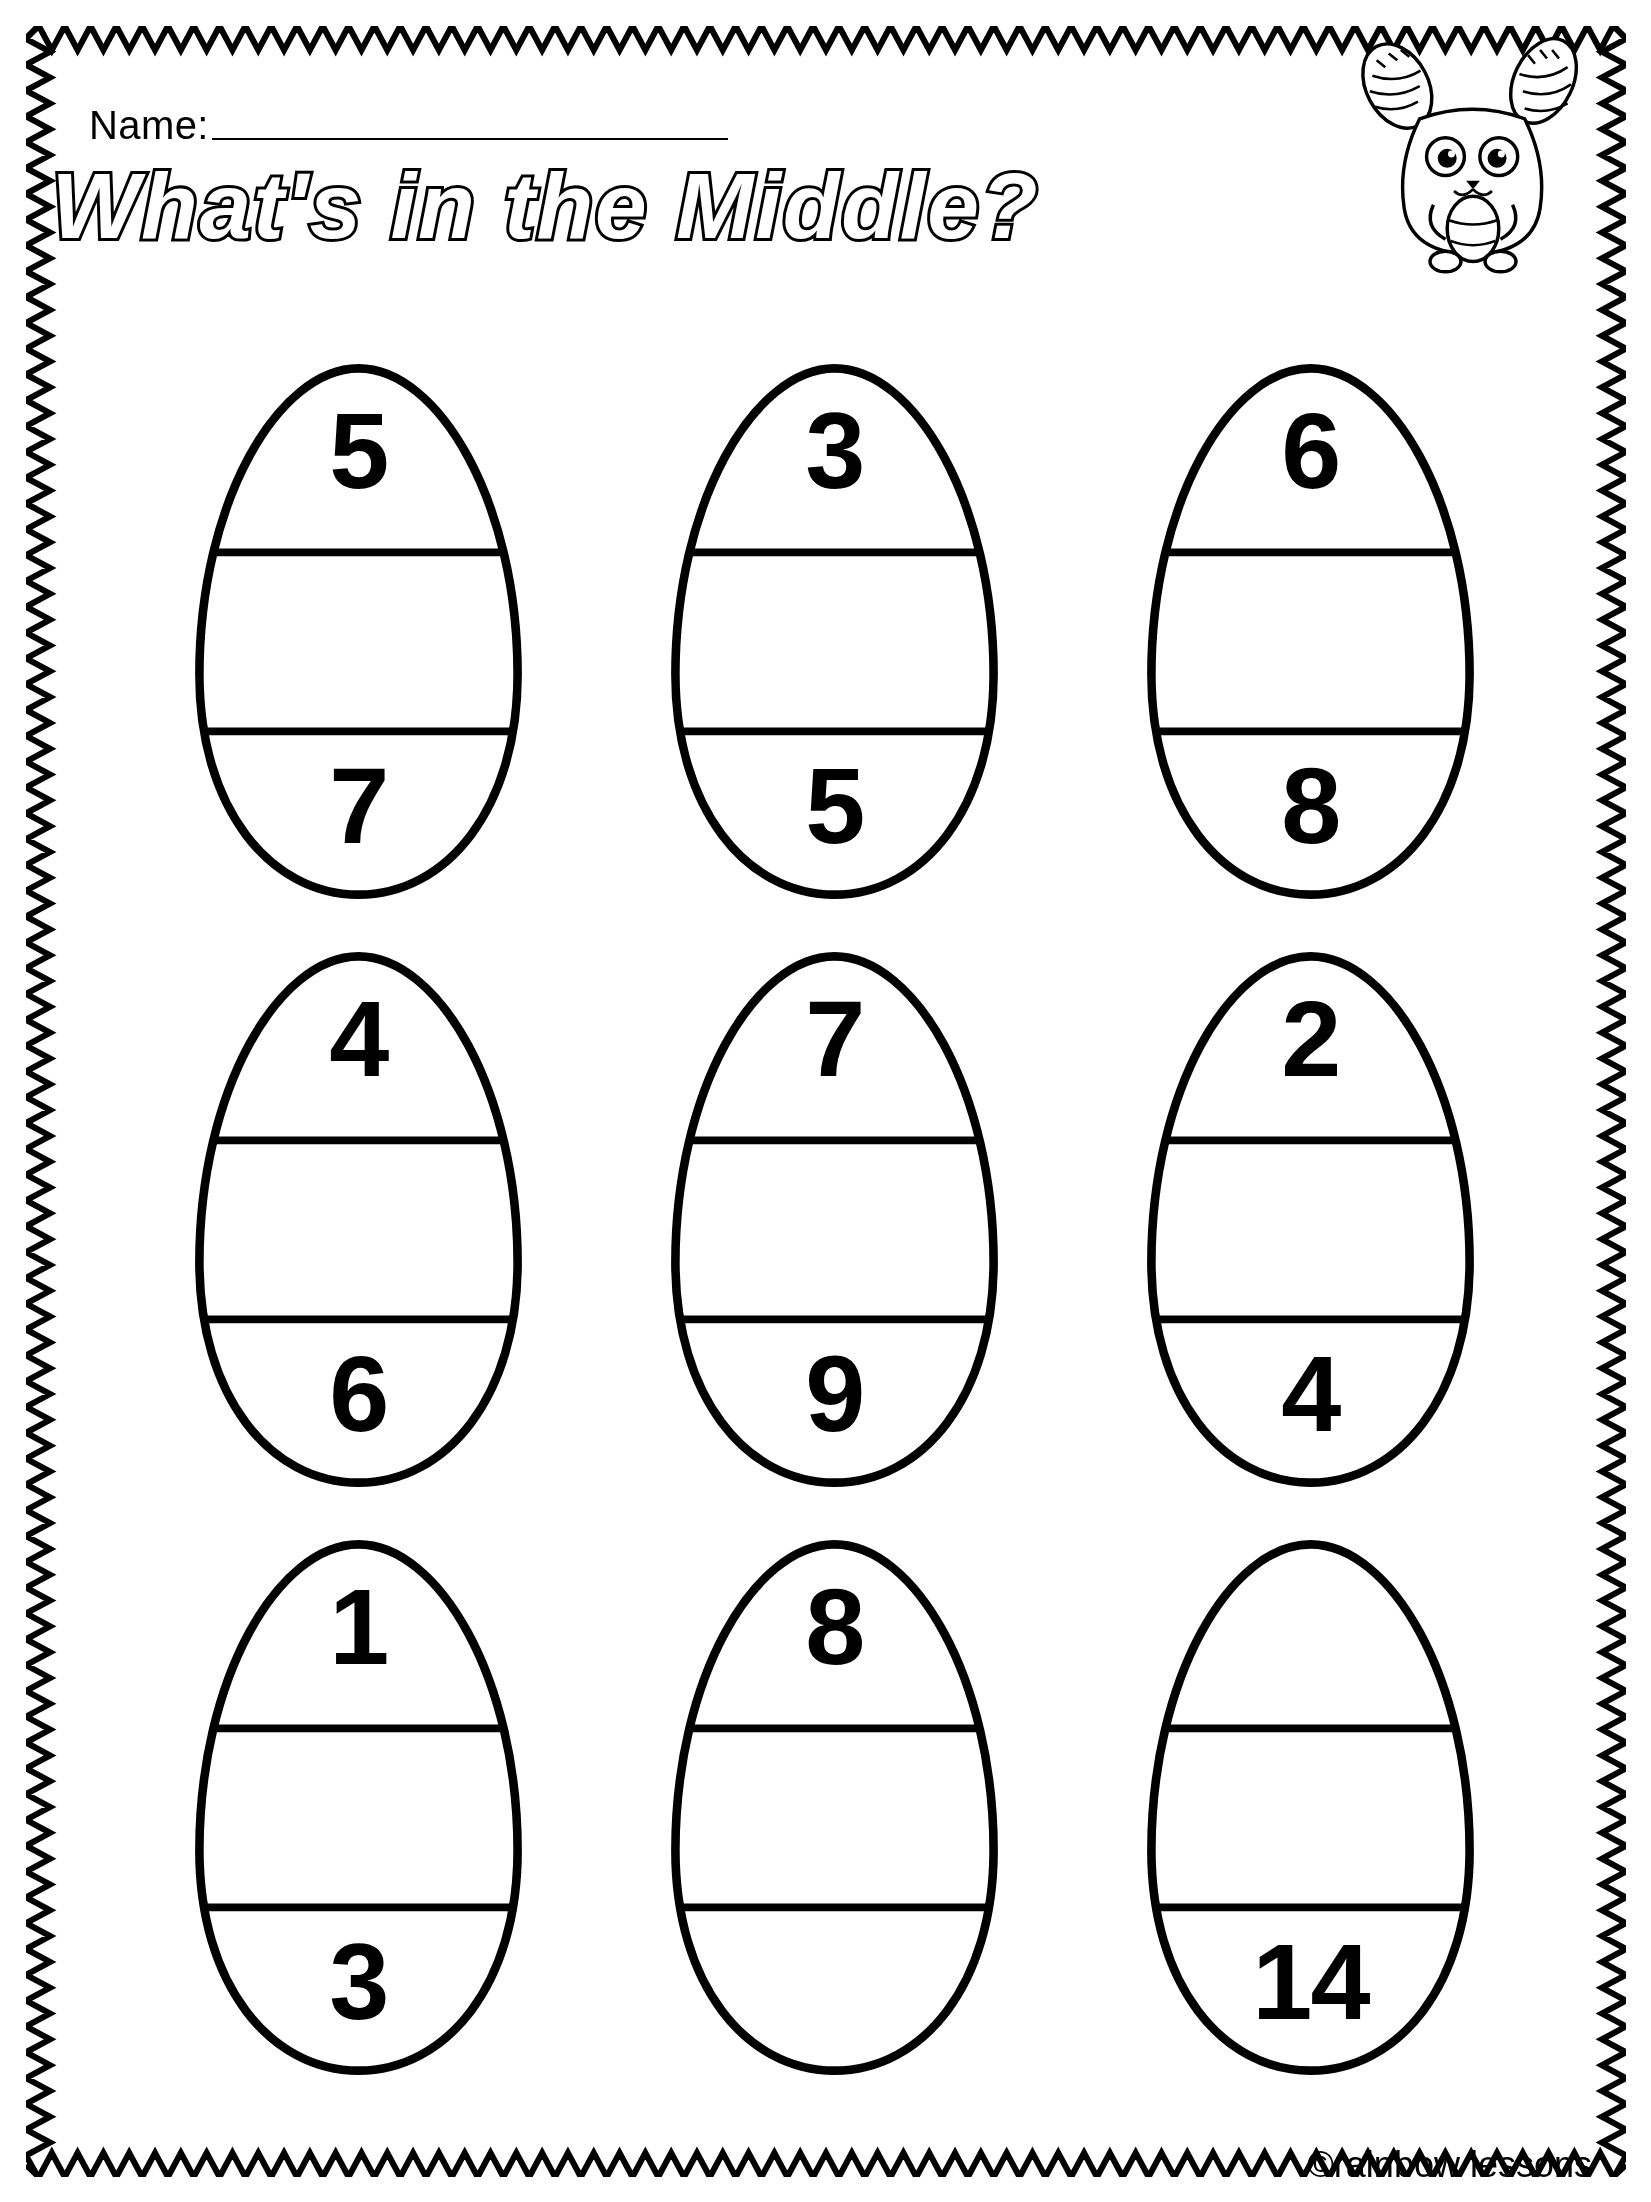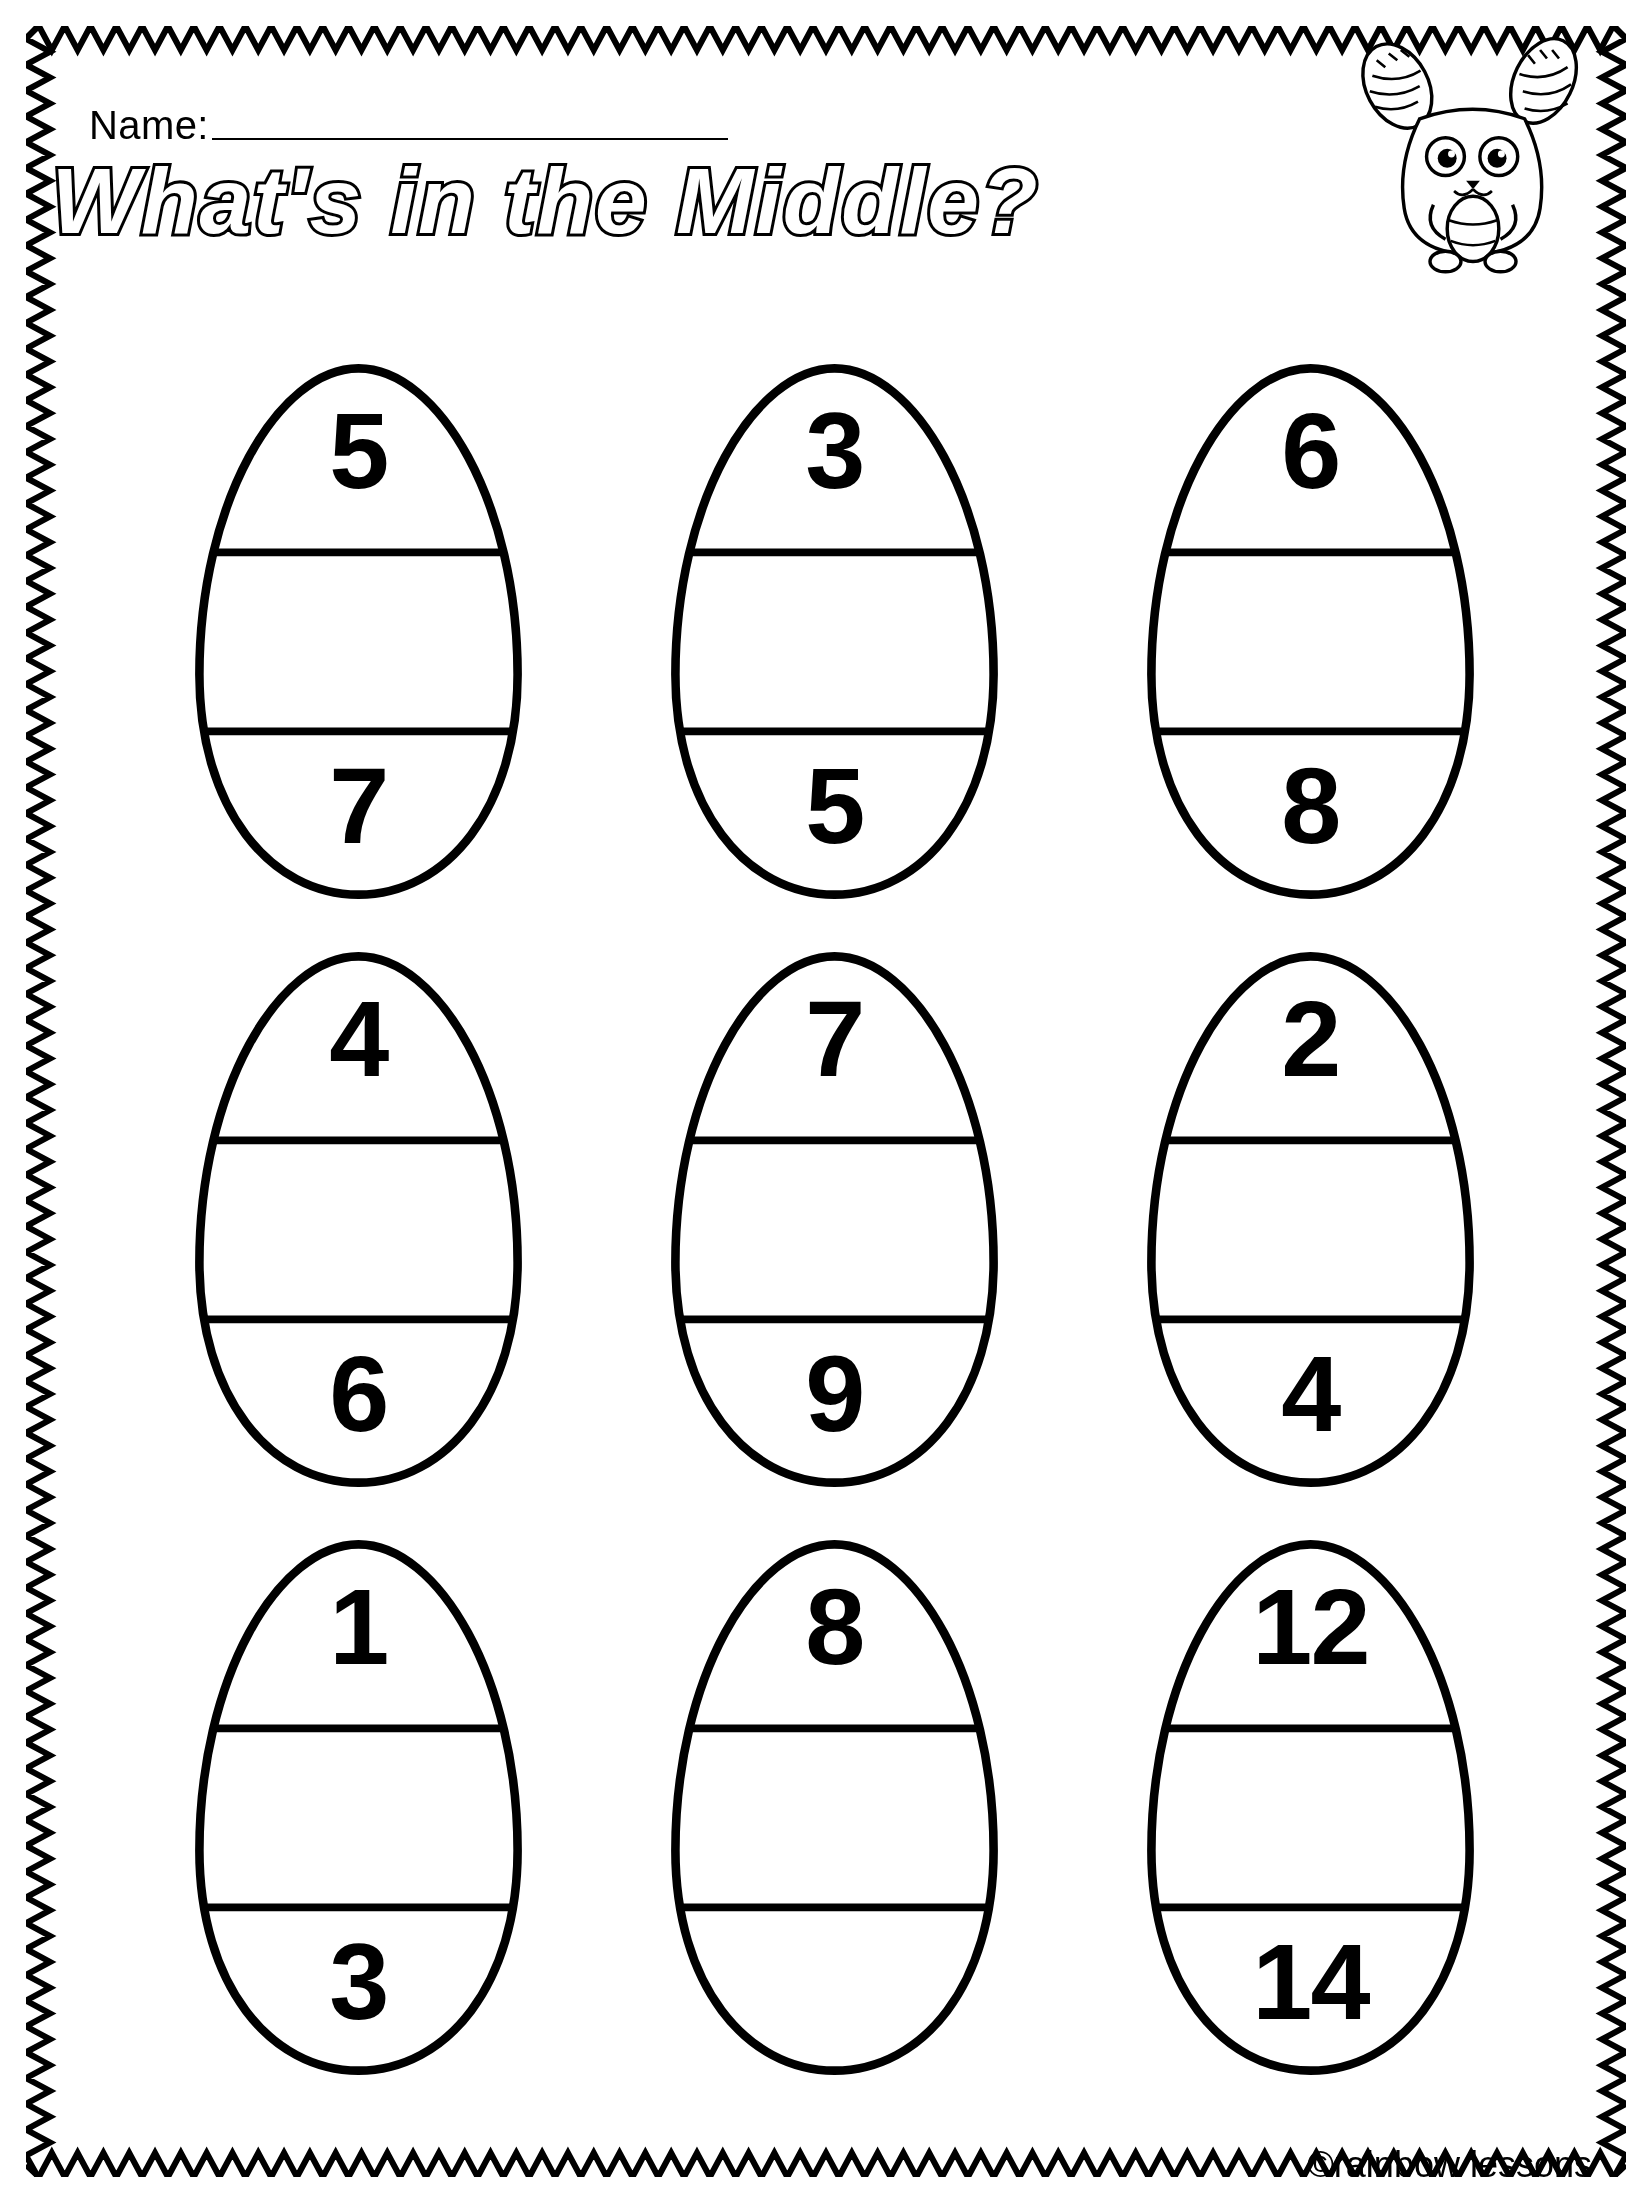--- a/index.html
+++ b/index.html
@@ -56,21 +56,21 @@
   }
 
   
   .title {
     position: absolute;
     left: 43px;
     top: 153px;
     width: 1377px;
     height: 103px;
     display: flex;
-    align-items: flex-end;
+    align-items: center;
   }
   .title svg { display: block; }
 
   .subtitle {
     position: absolute;
     left: 102px;
     top: 284px;
     font-size: 31px;
     font-family: "Liberation Sans", sans-serif;
     letter-spacing: 0.2px;
@@ -310,21 +310,20 @@
       </div>
     </div>
 
     <div class="egg-cell">
       <div class="egg-wrap">
         <svg viewBox="0 0 450 640">
           <path d="M225 14 C318 14 410 170 410 370 C410 525 328 626 225 626 C122 626 40 525 40 370 C40 170 132 14 225 14 Z" fill="#fff" stroke="#000" stroke-width="10"></path>
           <path d="M56 228 L394 228" stroke="#000" stroke-width="9" fill="none"></path>
           <path d="M44 436 L406 436" stroke="#000" stroke-width="9" fill="none"></path>
         </svg>
-        <div class="egg-num top">12</div>
         <div class="egg-num bottom">14</div>
       </div>
     </div>
 
   </div>
 
   <div class="footer">©rainbow lessons</div>
 
 </div>
 

